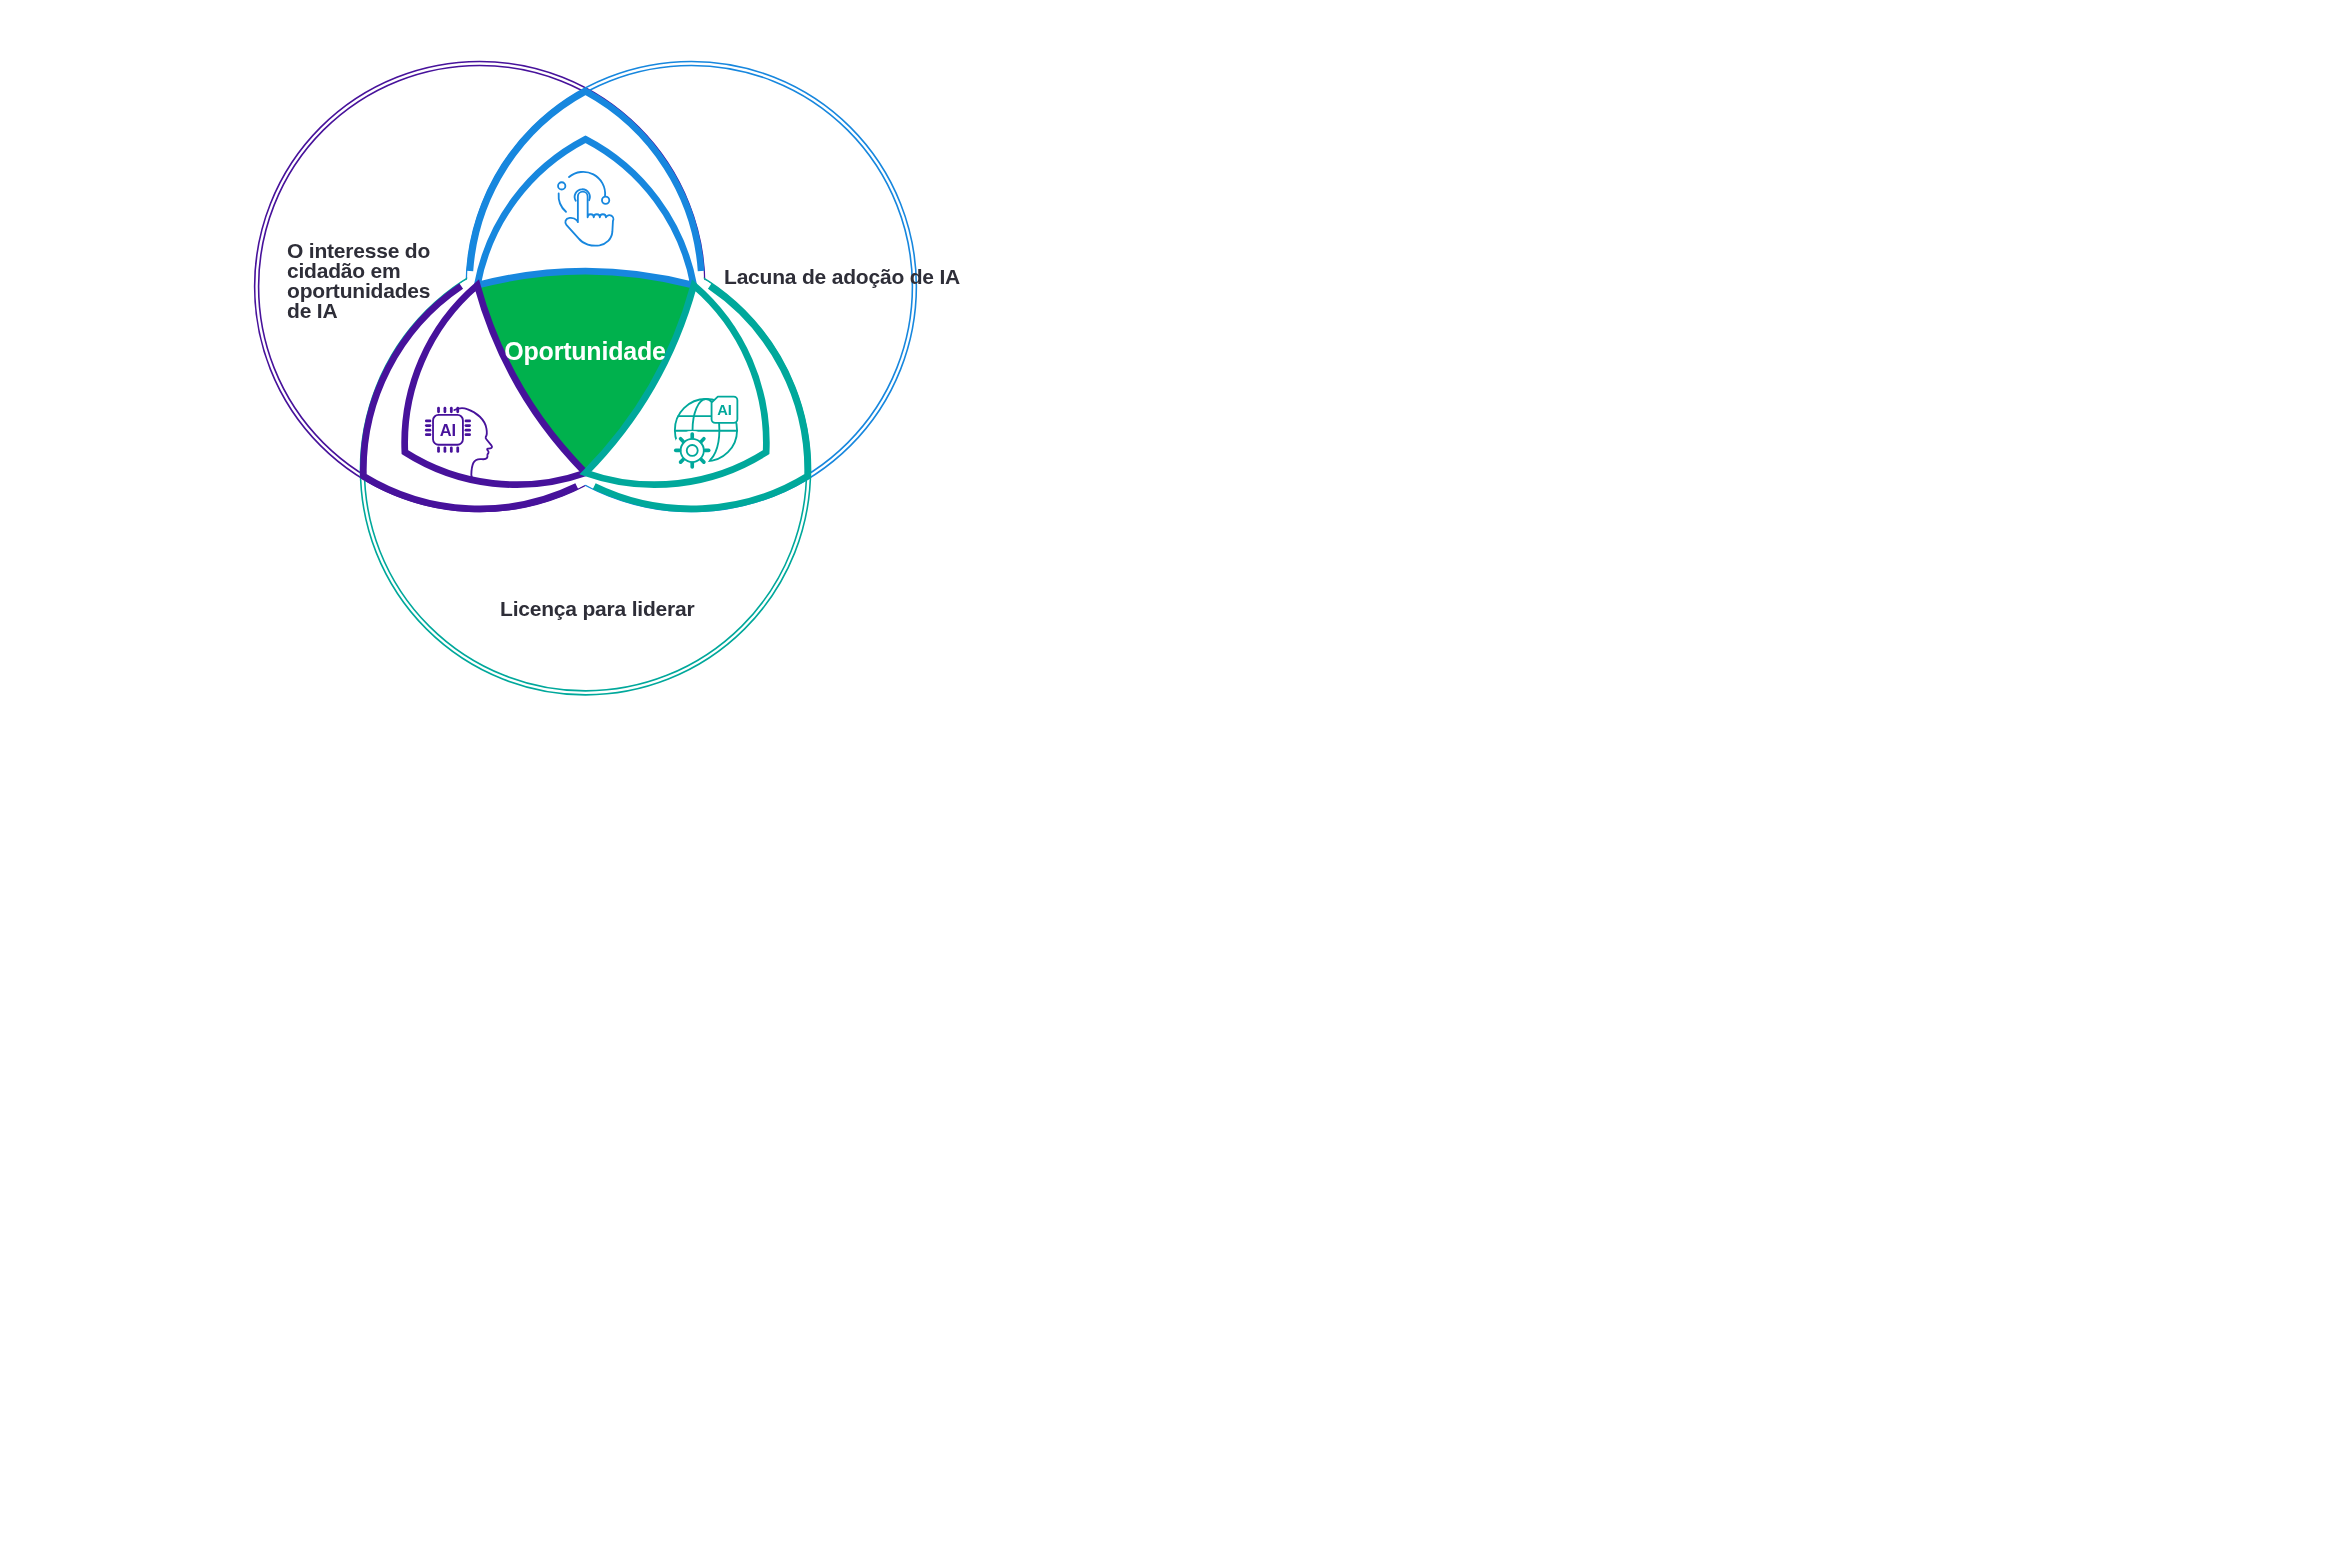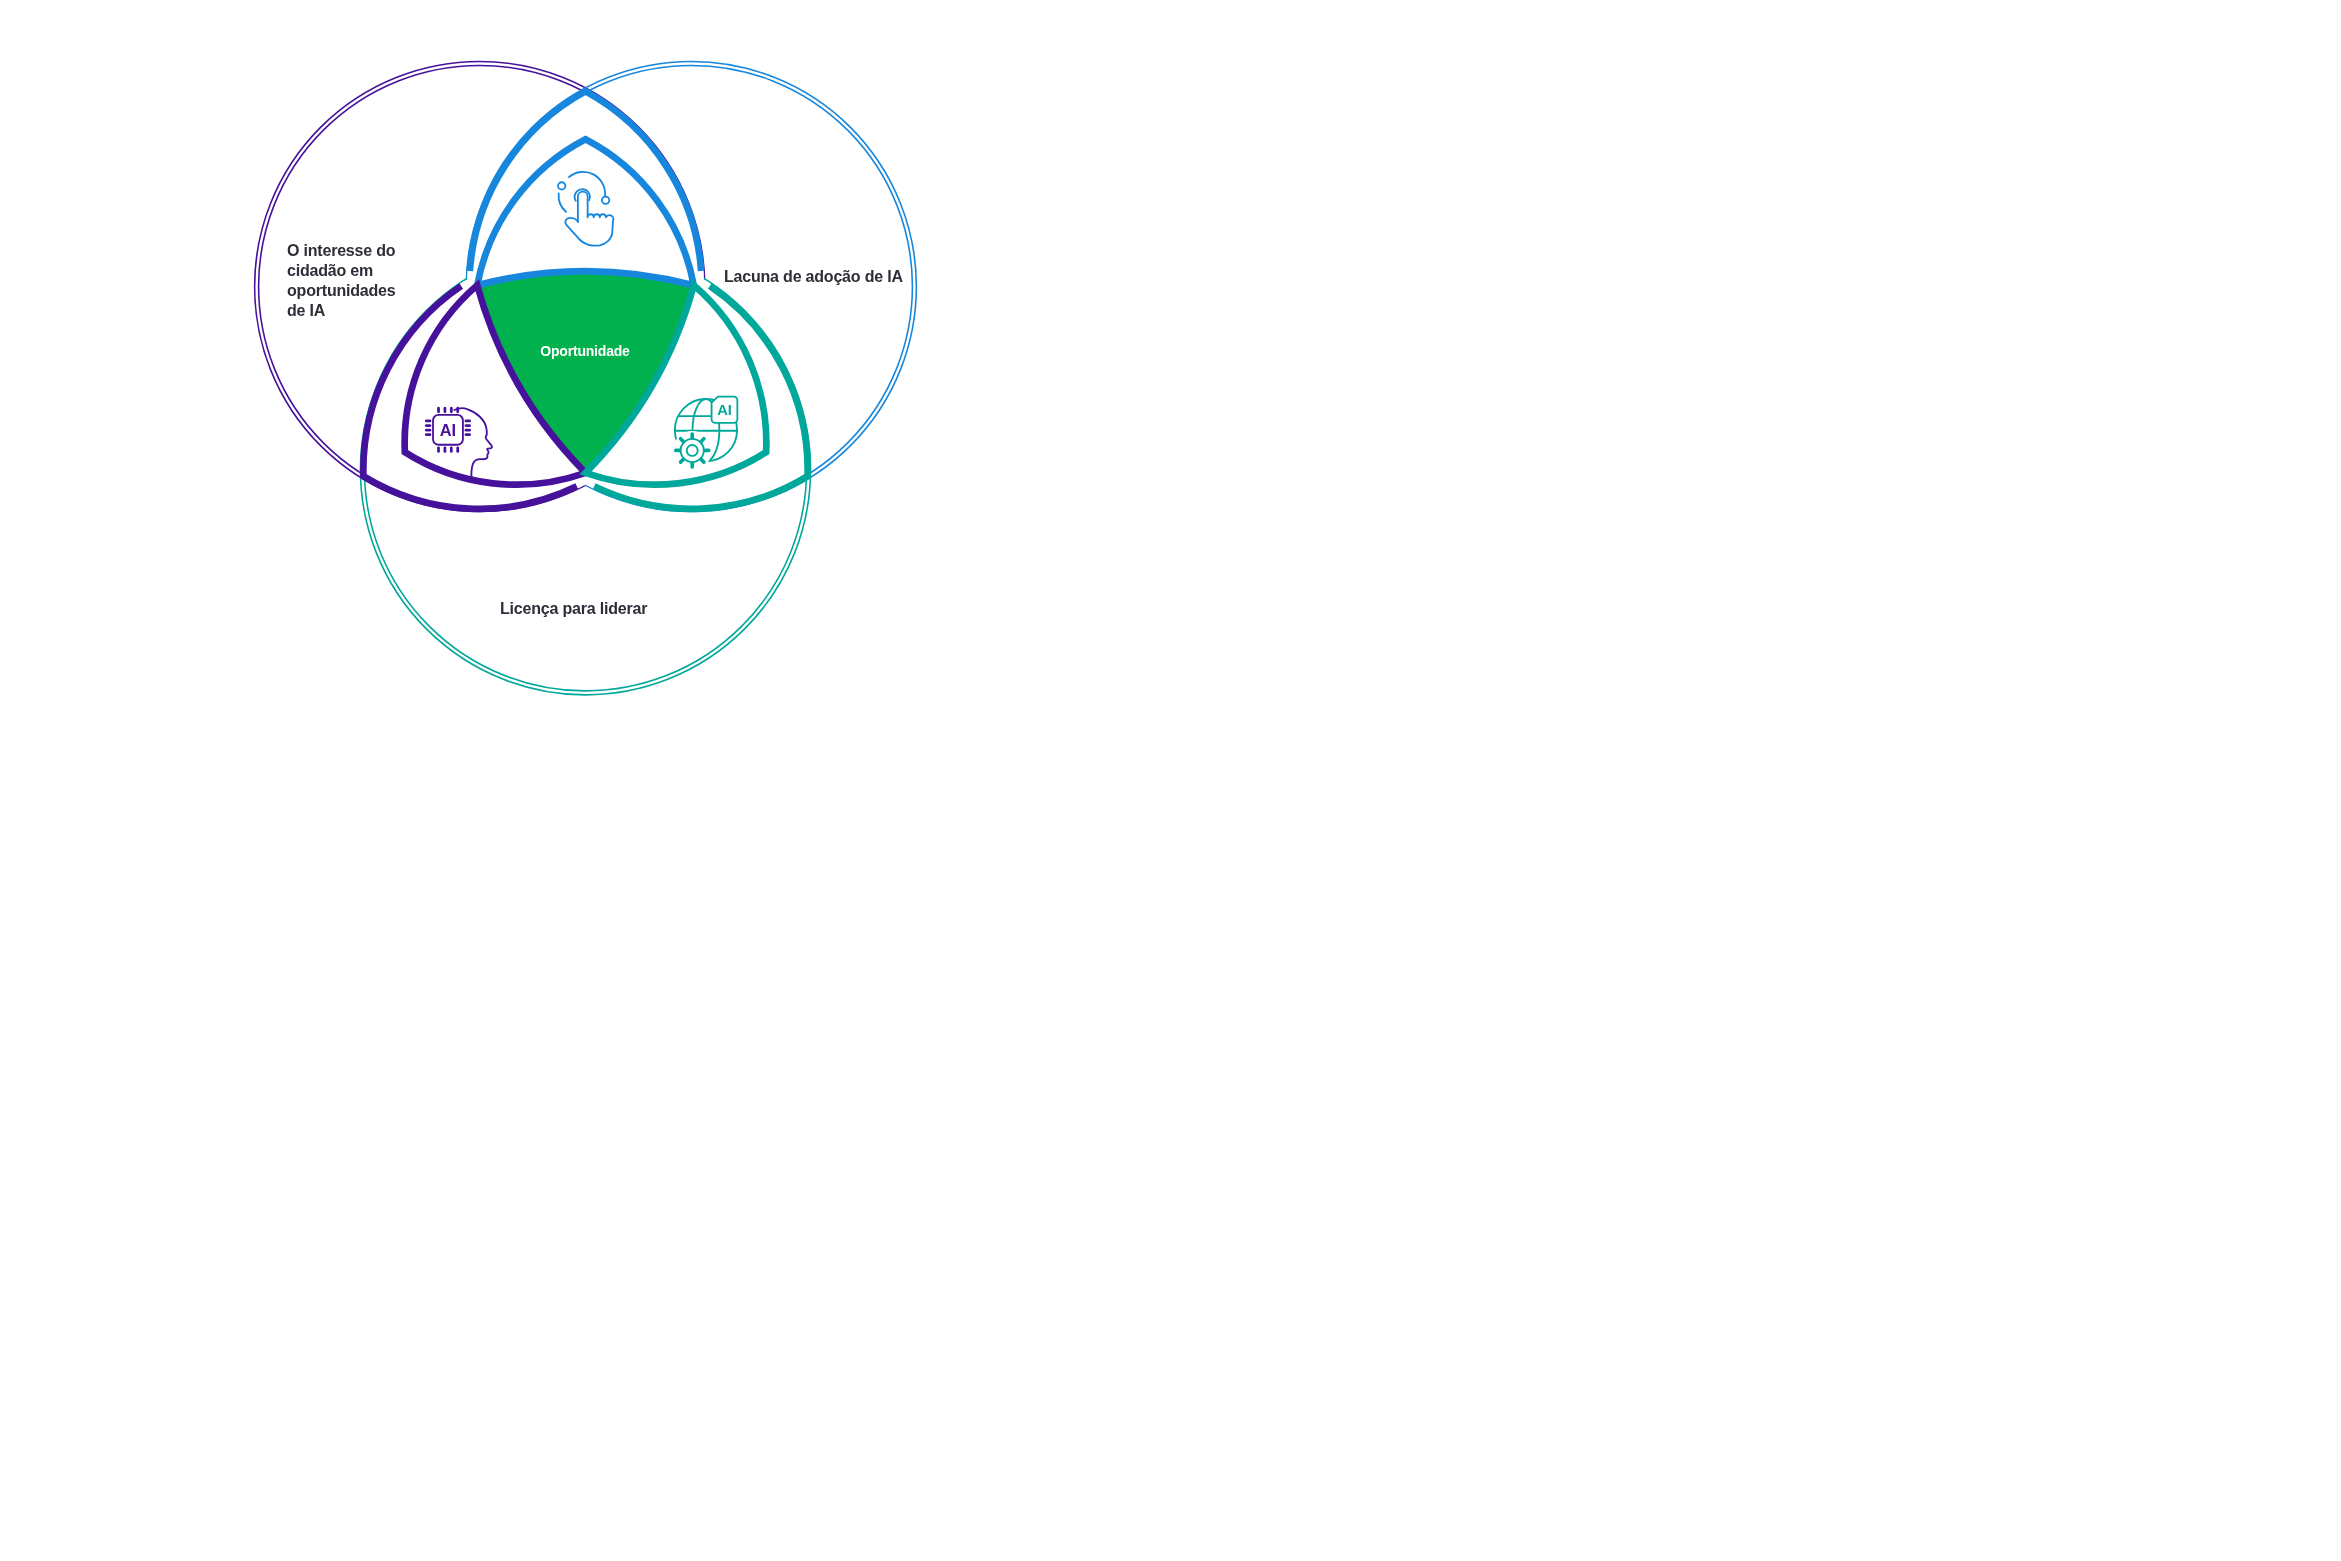--- a/index.html
+++ b/index.html
@@ -2,25 +2,25 @@
 <html style="font-size:9.8px"><head>
 <meta charset="utf-8">
 <style>
   html,body{margin:0;padding:0;background:#fff;}
   .stage{
     position:relative;width:1171px;height:781px;background:#fff;
     font-family:"Liberation Sans", sans-serif;overflow:hidden;
   }
   .stage svg{position:absolute;left:0;top:0;}
   .label{
-    position:absolute;color:#2E2E38;font-weight:700;font-size:16px;line-height:20px;
+    position:absolute;color:#2E2E38;font-weight:700;font-size:21px;line-height:20px;
     letter-spacing:-0.2px;white-space:pre-line;
   }
   .label-center{
-    position:absolute;color:#FFFFFF;font-weight:700;font-size:14px;letter-spacing:-0.2px;
+    position:absolute;color:#FFFFFF;font-weight:700;font-size:25px;letter-spacing:-0.2px;
     transform:translate(-50%,-50%);white-space:nowrap;
   }
   .thin{fill:none;stroke-width:2.6;}
   .band{fill:none;stroke-width:11;stroke-linecap:butt;stroke-miterlimit:8;}
   .petal{fill:none;stroke-width:11;stroke-miterlimit:8;}
   .vfill{fill:#FFFFFF;stroke:none;}
   .ic{fill:none;stroke-width:3;stroke-linecap:round;stroke-linejoin:round;}
   .icfill{fill:#FFFFFF;stroke-width:3;stroke-linecap:round;stroke-linejoin:round;}
   .ictext{font-family:"Liberation Sans",sans-serif;font-weight:700;text-anchor:middle;}
 </style>

